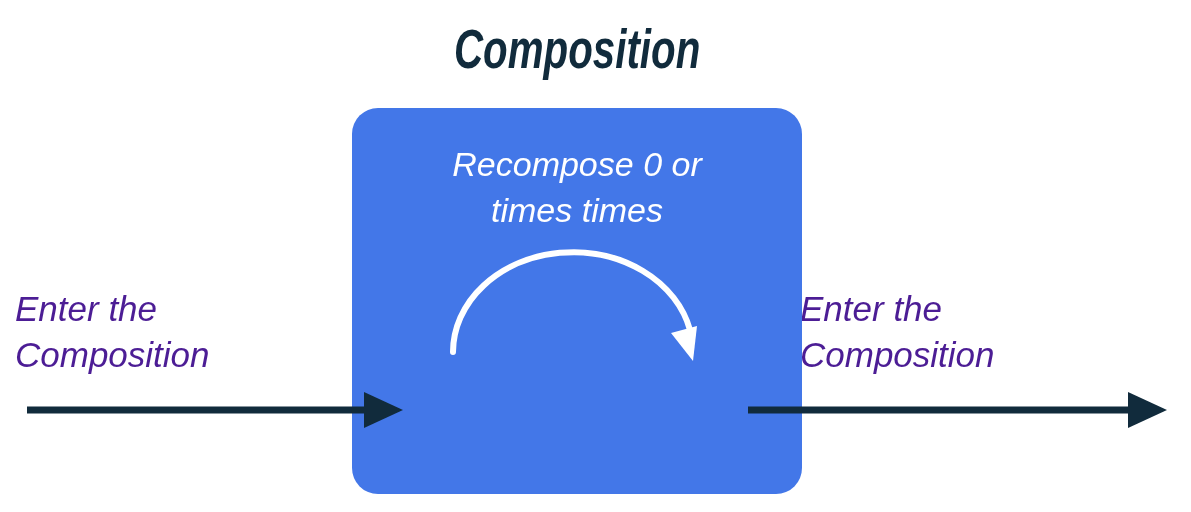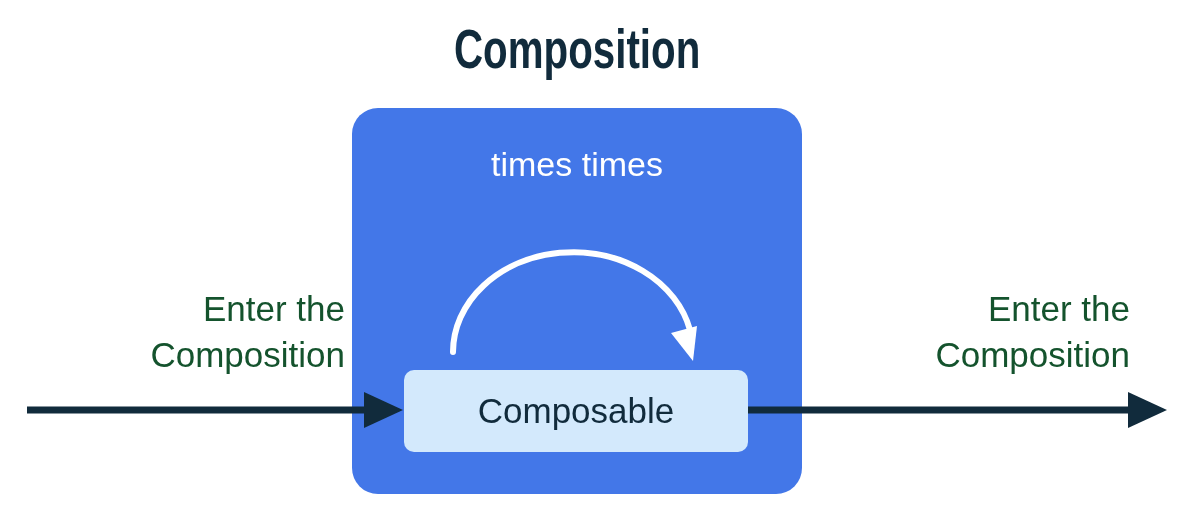--- a/index.html
+++ b/index.html
@@ -7,20 +7,21 @@
     padding: 0;
     background: #FFFFFF;
   }
   .canvas {
     position: relative;
     width: 1191px;
     height: 512px;
     background: #FFFFFF;
     font-family: "Liberation Sans", sans-serif;
     overflow: hidden;
+    font-style: italic;
   }
   .title {
     position: absolute;
     left: 352px;
     top: 16px;
     width: 450px;
     text-align: center;
     color: #112B3C;
   }
   .title-inner {
@@ -61,24 +62,24 @@
     display: flex;
     align-items: center;
     justify-content: center;
     font-size: 35px;
     color: #112B3C;
   }
   .side-label {
     position: absolute;
     top: 286px;
     width: 330px;
-    text-align: right;
+    text-align: left;
     font-size: 35px;
     line-height: 46px;
-    color: #14532d;
+    color: #4c1d95;
   }
   .side-label.left  { left: 15px; }
   .side-label.right { left: 800px; }
   svg.overlay {
     position: absolute;
     left: 0;
     top: 0;
     width: 1191px;
     height: 512px;
     pointer-events: none;
@@ -98,24 +99,22 @@
     <div>Composition</div>
   </div>
 
   <div class="side-label right">
     <div>Enter the</div>
     <div>Composition</div>
   </div>
 
   <div class="bluebox">
     <div class="recompose">
+      <div>Recompose 0 or</div>
       <div>times times</div>
-    </div>
-    <div class="composable">
-      <span>Composable</span>
     </div>
   </div>
 
   <svg class="overlay" viewBox="0 0 1191 512" xmlns="http://www.w3.org/2000/svg">
 
     <line x1="27" y1="410" x2="368" y2="410" stroke="#112B3C" stroke-width="7"></line>
     <polygon points="403,410 364,392 364,428" fill="#112B3C"></polygon>
 
     <line x1="748" y1="410" x2="1131" y2="410" stroke="#112B3C" stroke-width="7"></line>
     <polygon points="1167,410 1128,392 1128,428" fill="#112B3C"></polygon>

